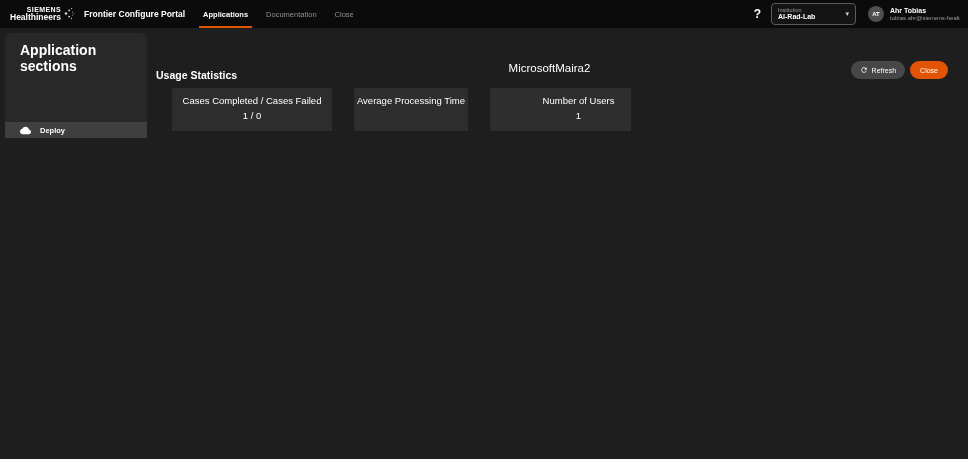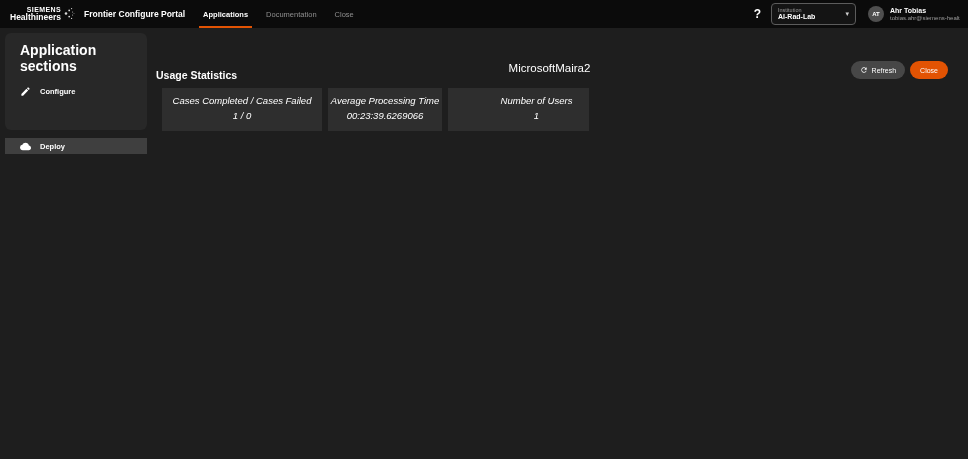--- a/index.html
+++ b/index.html
@@ -80,21 +80,21 @@
     height: 18px; border: none; border-radius: 9px; color: #ffffff;
     font-family: "Liberation Sans", sans-serif; font-size: 7px;
     display: flex; align-items: center; cursor: pointer;
   }
   .btn-refresh { background: #474747; padding: 0 9px; gap: 4px; }
   .btn-refresh svg { width: 8px; height: 8px; fill: #ffffff; }
   .btn-close { background: #e25303; padding: 0 10px; }
 
   .section-title { position: absolute; left: 156px; top: 69px; font-size: 10.5px; font-weight: bold; }
 
-  .stats-row { position: absolute; left: 162px; top: 88px; display: flex; gap: 6px; font-style: italic; }
+  .stats-row { position: absolute; left: 172px; top: 88px; display: flex; gap: 22px; }
   .stat-card {
     background: #2e2e2e; height: 43px; padding-top: 6px;
     text-align: center; line-height: 1.55;
   }
   .stat-card.c1 { width: 160px; }
   .stat-card.c2 { width: 114px; }
   .stat-card.c3 { width: 141px; padding-left: 36px; }
   .stat-label { font-size: 9.5px; color: #ffffff; }
   .stat-value { font-size: 9.5px; color: #ffffff; }
 </style>
@@ -143,28 +143,20 @@
     <div class="user-info">
       <span class="user-name">Ahr Tobias</span>
       <span class="user-email">tobias.ahr@siemens-healthi...</span>
     </div>
   </div>
 </div>
 
 <div class="sidebar">
   <div class="sidebar-title">Application sections</div>
 
-  <div class="side-item">
-    <span class="side-icon">
-      <svg viewBox="0 0 24 24">
-          <path d="M3 17.25V21h3.75L17.81 9.94l-3.75-3.75L3 17.25zM20.71 7.04a.996.996 0 0 0 0-1.41l-2.34-2.34a.996.996 0 0 0-1.41 0l-1.83 1.83 3.75 3.75 1.83-1.83z"></path>
-        </svg>
-    </span>
-    <span>Configure</span>
-  </div>
 
   <div class="side-item selected">
     <span class="side-icon">
       <svg viewBox="0 0 24 24">
           <path d="M19.35 10.04A7.49 7.49 0 0 0 12 4C9.11 4 6.6 5.64 5.35 8.04A5.994 5.994 0 0 0 0 14c0 3.31 2.69 6 6 6h13c2.76 0 5-2.24 5-5 0-2.64-2.05-4.78-4.65-4.96z"></path>
         </svg>
     </span>
     <span>Deploy</span>
   </div>
 
@@ -186,19 +178,18 @@
 
 <div class="section-title">Usage Statistics</div>
 
 <div class="stats-row">
   <div class="stat-card c1">
     <div class="stat-label">Cases Completed / Cases Failed</div>
     <div class="stat-value">1 / 0</div>
   </div>
   <div class="stat-card c2">
     <div class="stat-label">Average Processing Time</div>
-    <div class="stat-value">00:23:39.6269066</div>
   </div>
   <div class="stat-card c3">
     <div class="stat-label">Number of Users</div>
     <div class="stat-value">1</div>
   </div>
 </div>
 
 </body></html>

